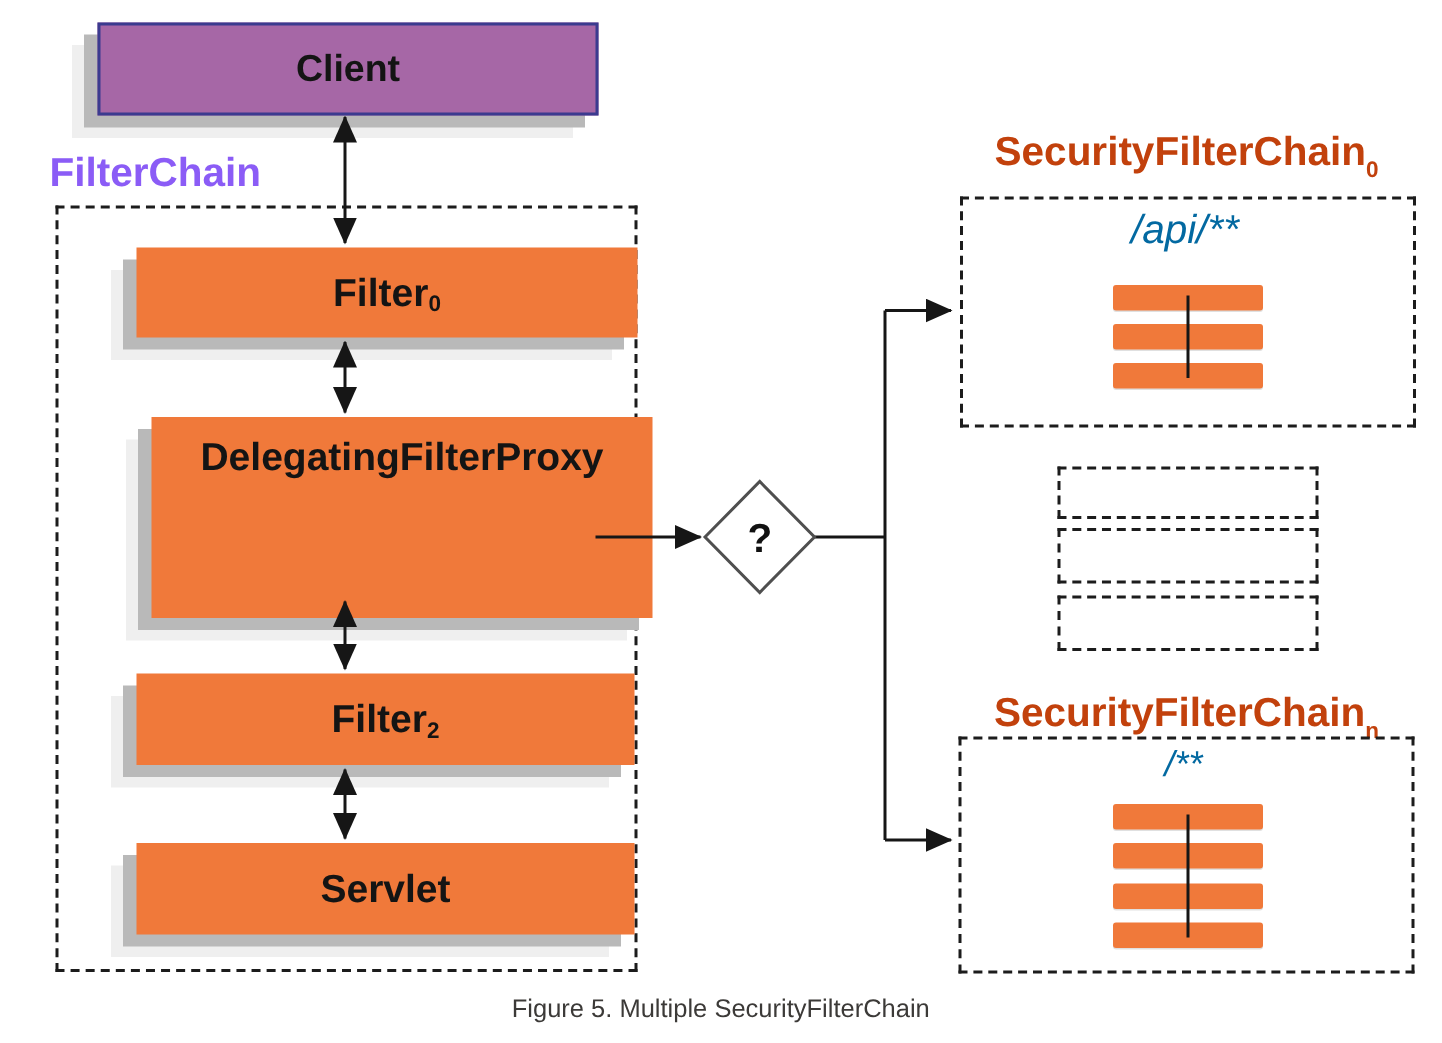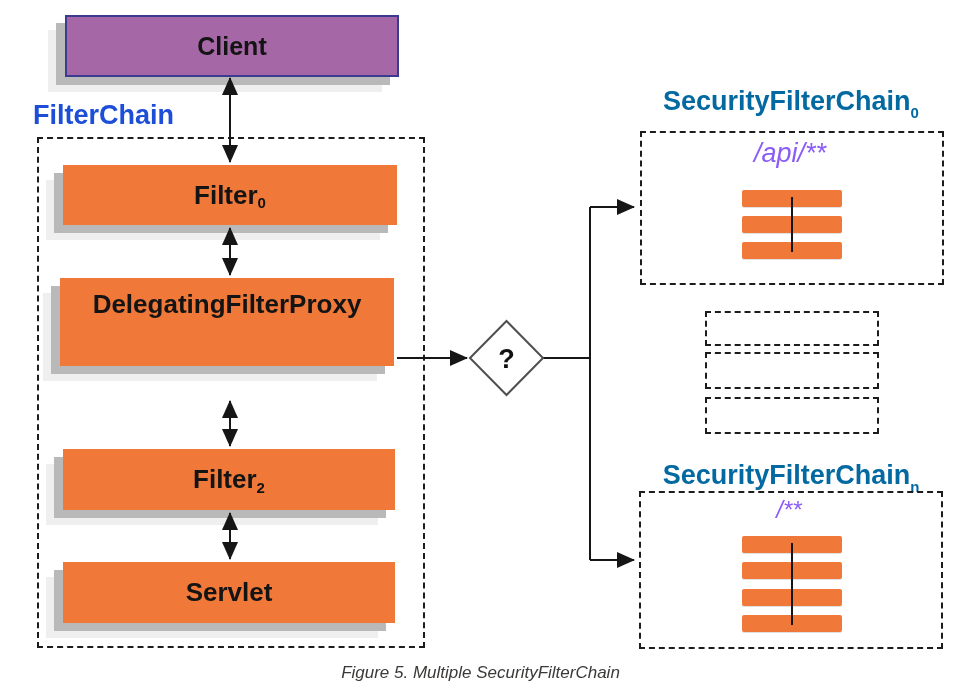--- a/index.html
+++ b/index.html
@@ -4,52 +4,52 @@
 <style>
   html,body{margin:0;padding:0;background:#fff;}
   body{width:961px;height:695px;position:relative;font-family:"Liberation Sans",sans-serif;color:#141414;overflow:hidden;}
 
   
   .solid-box{
     position:absolute;display:flex;align-items:center;justify-content:center;
     font-weight:bold;font-size:26px;color:#141414;
     box-shadow:-9px 8px 0 var(--shadow,#b9b9b9), -17px 15px 0 #efefef;
   }
-  .orange-box{background:var(--orange,#f0793a);}
+  .orange-box{background:var(--orange,#f0793a);margin-left:28px;}
   .client-box{background:var(--purple,#a667a6);border:2px solid var(--purple_border,#3b3b8f);font-size:25px;}
 
   .ss{font-size:15px;font-weight:bold;position:relative;top:8px;line-height:0;}
 
   
   .dashed-box{position:absolute;border:2px dashed #1c1c1c;background:transparent;}
 
-  .section-label{position:absolute;font-weight:bold;font-size:27px;color:#1d4ed8;}
+  .section-label{position:absolute;font-weight:bold;font-size:27px;color:#8b5cf6;}
 
   
   .dfp{flex-direction:column;justify-content:flex-start;}
   .dfp-label{height:52px;display:flex;align-items:center;justify-content:center;width:100%;}
   .bean-box{
     position:absolute;left:7px;right:7px;top:52px;bottom:7px;
     background:repeating-linear-gradient(135deg,#ffffff 0 17px, var(--hatch,#f39c66) 17px 19px);
     display:flex;align-items:center;justify-content:center;
     border:1px solid #e8order;border:1px solid #e97a3c;
   }
 
   
-  .sfc-title{position:absolute;font-weight:bold;font-size:27px;text-align:center;color:#0369a1;}
-  .pattern-text{position:absolute;text-align:center;font-style:italic;color:#8b5cf6;}
+  .sfc-title{position:absolute;font-weight:bold;font-size:27px;text-align:center;color:#c2410c;}
+  .pattern-text{position:absolute;text-align:center;font-style:italic;color:#0369a1;}
 
   
   .bars{position:absolute;display:flex;flex-direction:column;justify-content:space-between;}
   .bar{height:17px;width:100%;background:var(--orange,#f0793a);border-radius:2px;box-shadow:0 1px 0 rgba(0,0,0,0.12);}
   .bar-line{position:absolute;left:50%;top:7px;bottom:7px;width:2px;margin-left:-1px;background:#161616;}
 
   .placeholder-box{position:absolute;border:2px dashed #1c1c1c;background:#fff;}
 
-  .caption{position:absolute;left:0;right:0;top:663px;text-align:center;font-style:italic;font-size:17px;color:#3c3a38;}
+  .caption{position:absolute;left:0;right:0;top:663px;text-align:center;font-size:17px;color:#3c3a38;}
 
   svg.connectors{position:absolute;left:0;top:0;pointer-events:none;}
   svg .wire{stroke:#161616;stroke-width:2;fill:none;}
   svg .diamond{fill:#ffffff;stroke:#4f4f4f;stroke-width:2;}
   svg .qmark{font-family:"Liberation Sans",sans-serif;font-size:27px;font-weight:bold;fill:#111;}
 </style>
 </head>
 <body>
 
 <div class="solid-box client-box" style="left:65px;top:15px;width:330px;height:58px;">
@@ -57,21 +57,21 @@
 </div>
 
 <div class="section-label" style="left:33px;top:100px;">FilterChain</div>
 <div class="dashed-box" style="left:37px;top:137px;width:384px;height:507px;"></div>
 
 <div class="solid-box orange-box" style="left:63px;top:165px;width:334px;height:60px;">
   <span>Filter</span>
     <span class="ss">0</span>
 </div>
 
-<div class="solid-box orange-box dfp" style="left:60px;top:278px;width:334px;height:88px;">
+<div class="solid-box orange-box dfp" style="left:73px;top:278px;width:334px;height:134px;">
   <div class="dfp-label">DelegatingFilterProxy</div>
 </div>
 
 <div class="solid-box orange-box" style="left:63px;top:449px;width:332px;height:61px;">
   <span>Filter</span>
     <span class="ss">2</span>
 </div>
 
 <div class="solid-box orange-box" style="left:63px;top:562px;width:332px;height:61px;justify-content:center;">
   <span>Servlet</span>

